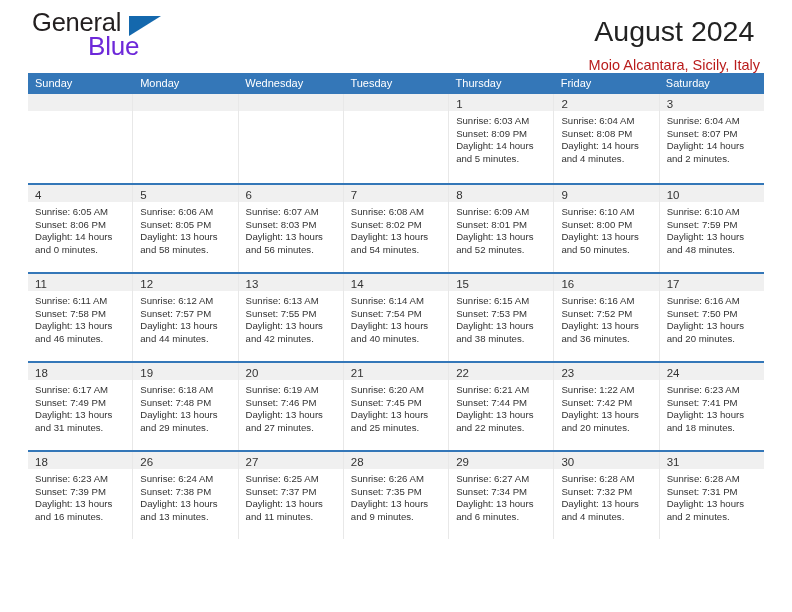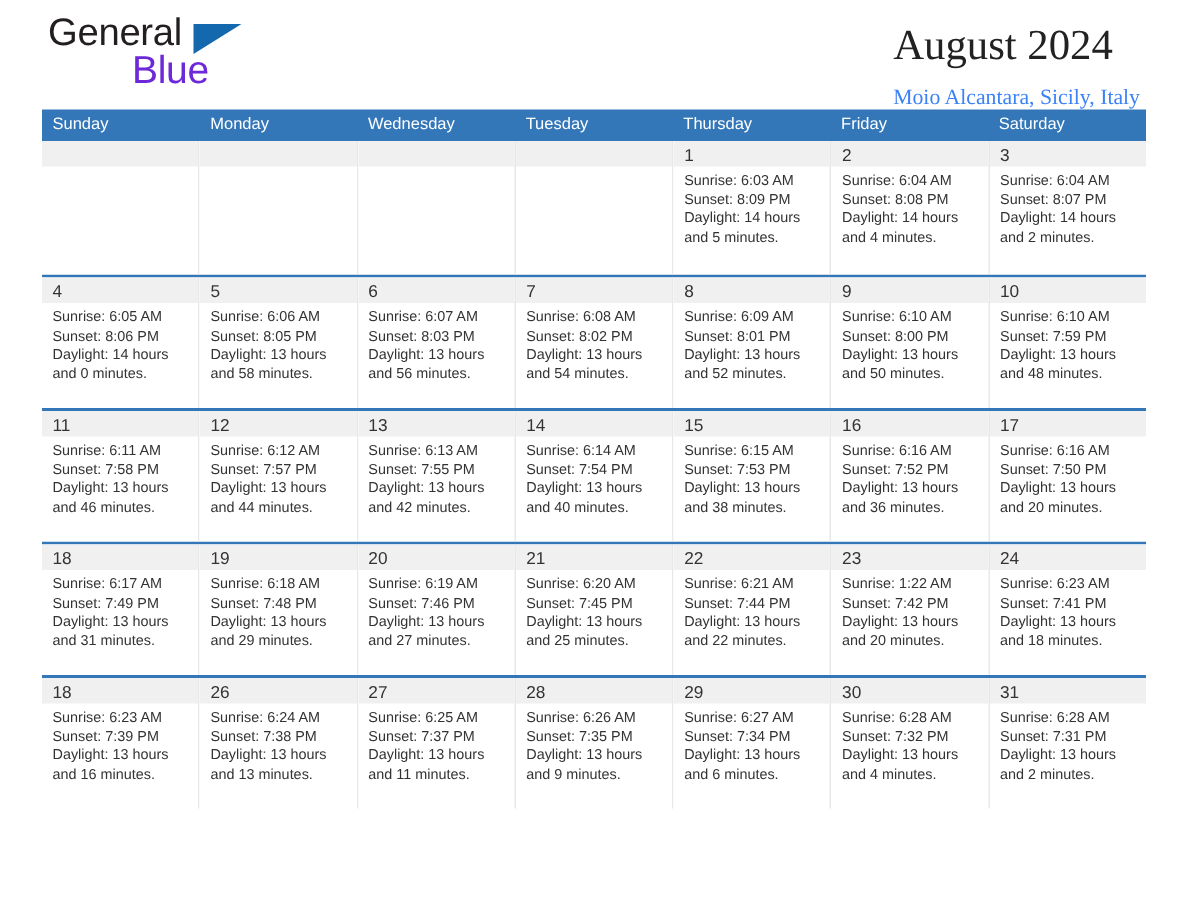--- a/index.html
+++ b/index.html
@@ -59,34 +59,33 @@
     width: 0;
     height: 0;
     border-left: 32px solid #1468ad;
     border-bottom: 20px solid transparent;
   }
 
   .title-block {
     position: absolute;
     right: 4px;
     top: 0;
-    text-align: left;
-    font-family: Liberation Serif, serif;
+    text-align: center;
   }
   .cal-title {
     font-size: 28.5px;
     color: #222222;
     line-height: 1.0;
     margin-top: 17px;
     white-space: nowrap;
     font-weight: normal;
   }
   .cal-subtitle {
     font-size: 14.5px;
-    color: #3b82f6;
+    color: #b91c1c;
     margin-top: 11px;
     white-space: nowrap;
   }
 
   
   .calendar {
     position: relative;
     width: 736px;
   }
   .dow-row {

